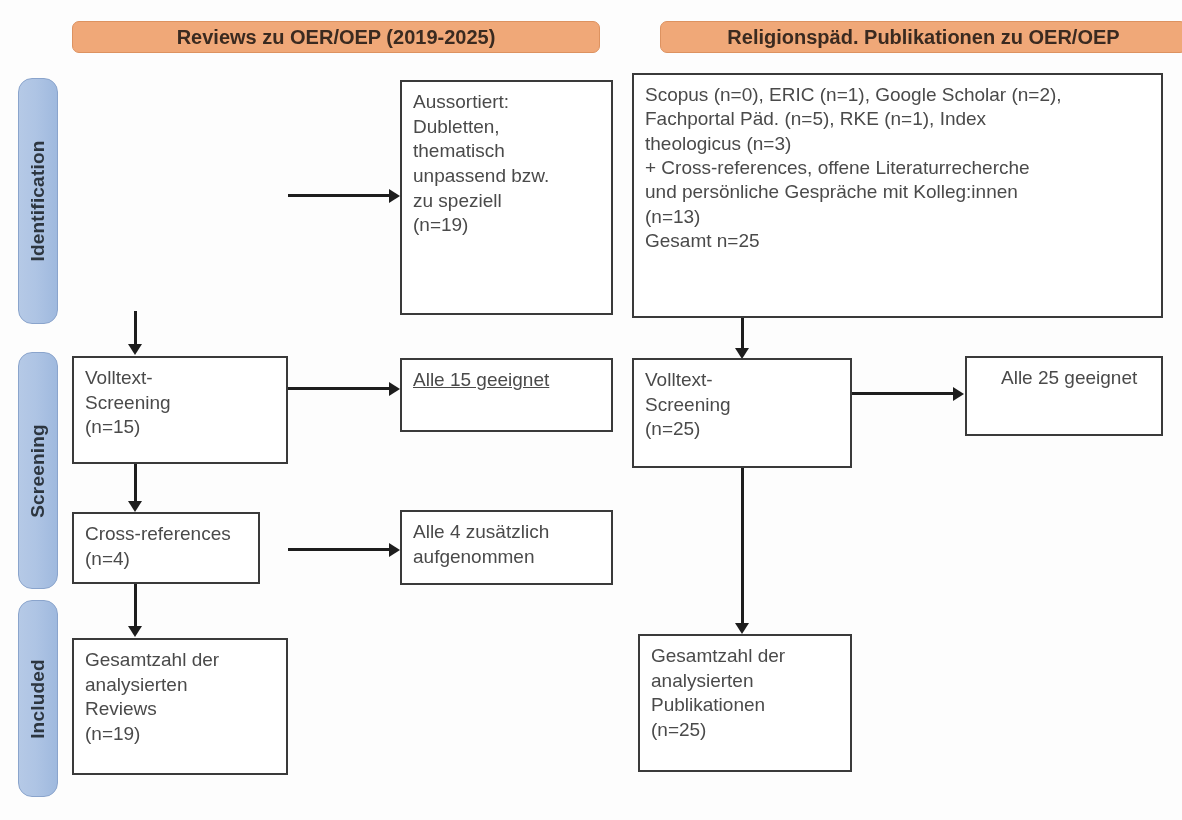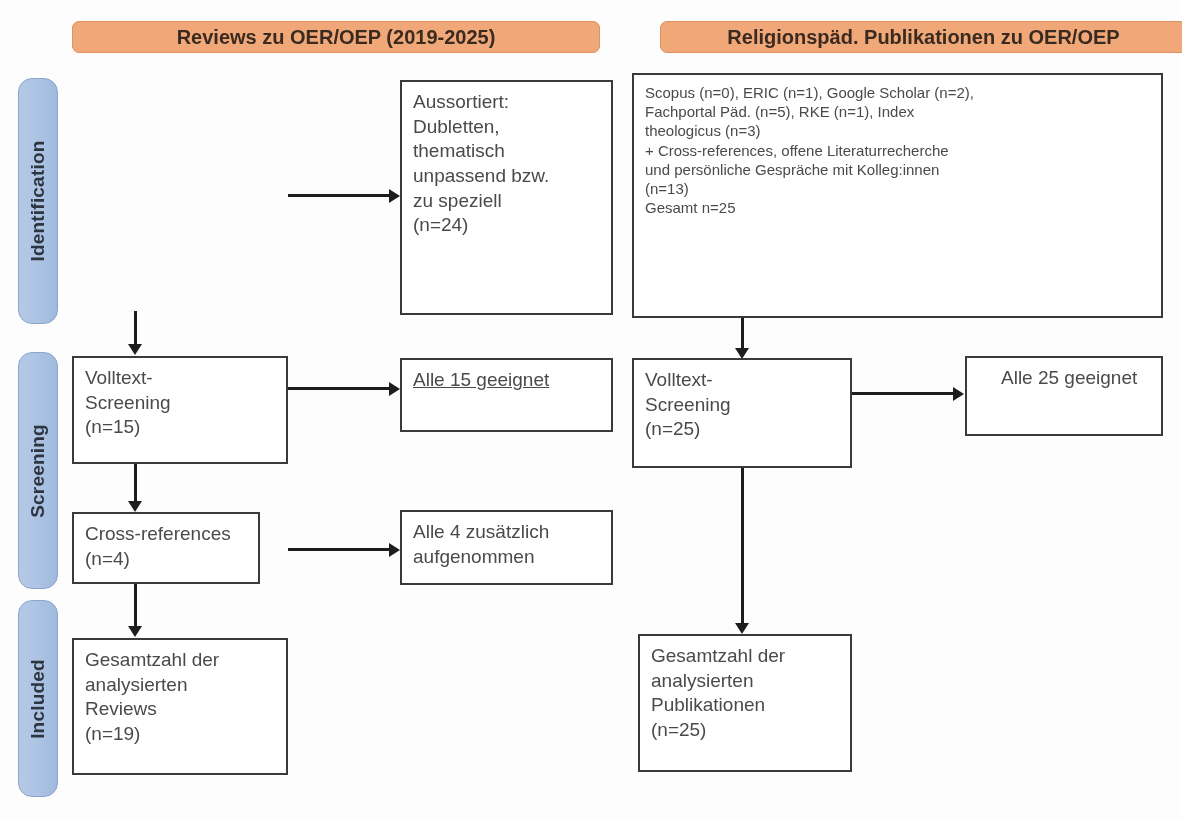--- a/index.html
+++ b/index.html
@@ -61,21 +61,21 @@
     background: #ffffff;
     border: 2.5px solid #3a3a3a;
     box-sizing: border-box;
     padding: 8px 9px 6px 11px;
     font-size: 19px;
     line-height: 1.30;
     color: #4a4a4a;
     white-space: pre-line;
     overflow: hidden;
   }
-  .flow-box.compact { font-size: 15px; line-height: 1.28; }
+  .flow-box.compact { font-size: 19px; line-height: 1.28; }
 
   
   .conn-v, .conn-h {
     position: absolute;
     background: #1d1d1d;
   }
   .conn-v { width: 3px; }
   .conn-h { height: 3px; }
 
   .arrow-down {
@@ -113,21 +113,21 @@
   <div class="col-header" style="left:72px; top:21px; width:528px; height:32px;">Reviews zu OER/OEP (2019-2025)</div>
 
   <div class="col-header" style="left:628px; top:21px; width:527px; height:32px;margin-left:32px;">Religionspäd. Publikationen zu OER/OEP</div>
 
 
   <div class="flow-box" style="left:400px; top:80px; width:213px; height:235px;">Aussortiert:
 Dubletten,
 thematisch
 unpassend bzw.
 zu speziell
-(n=24)</div>
+(n=19)</div>
 
   <div class="conn-h" style="left:288px; top:194px; width:101px;"></div>
   <div class="arrow-right" style="left:389px; top:189px;"></div>
 
   <div class="conn-v" style="left:134px; top:311px; width:3px; height:33px;"></div>
   <div class="arrow-down" style="left:128px; top:344px;"></div>
 
   <div class="flow-box" style="left:72px; top:356px; width:216px; height:108px;">Volltext-
 Screening
 (n=15)</div>

